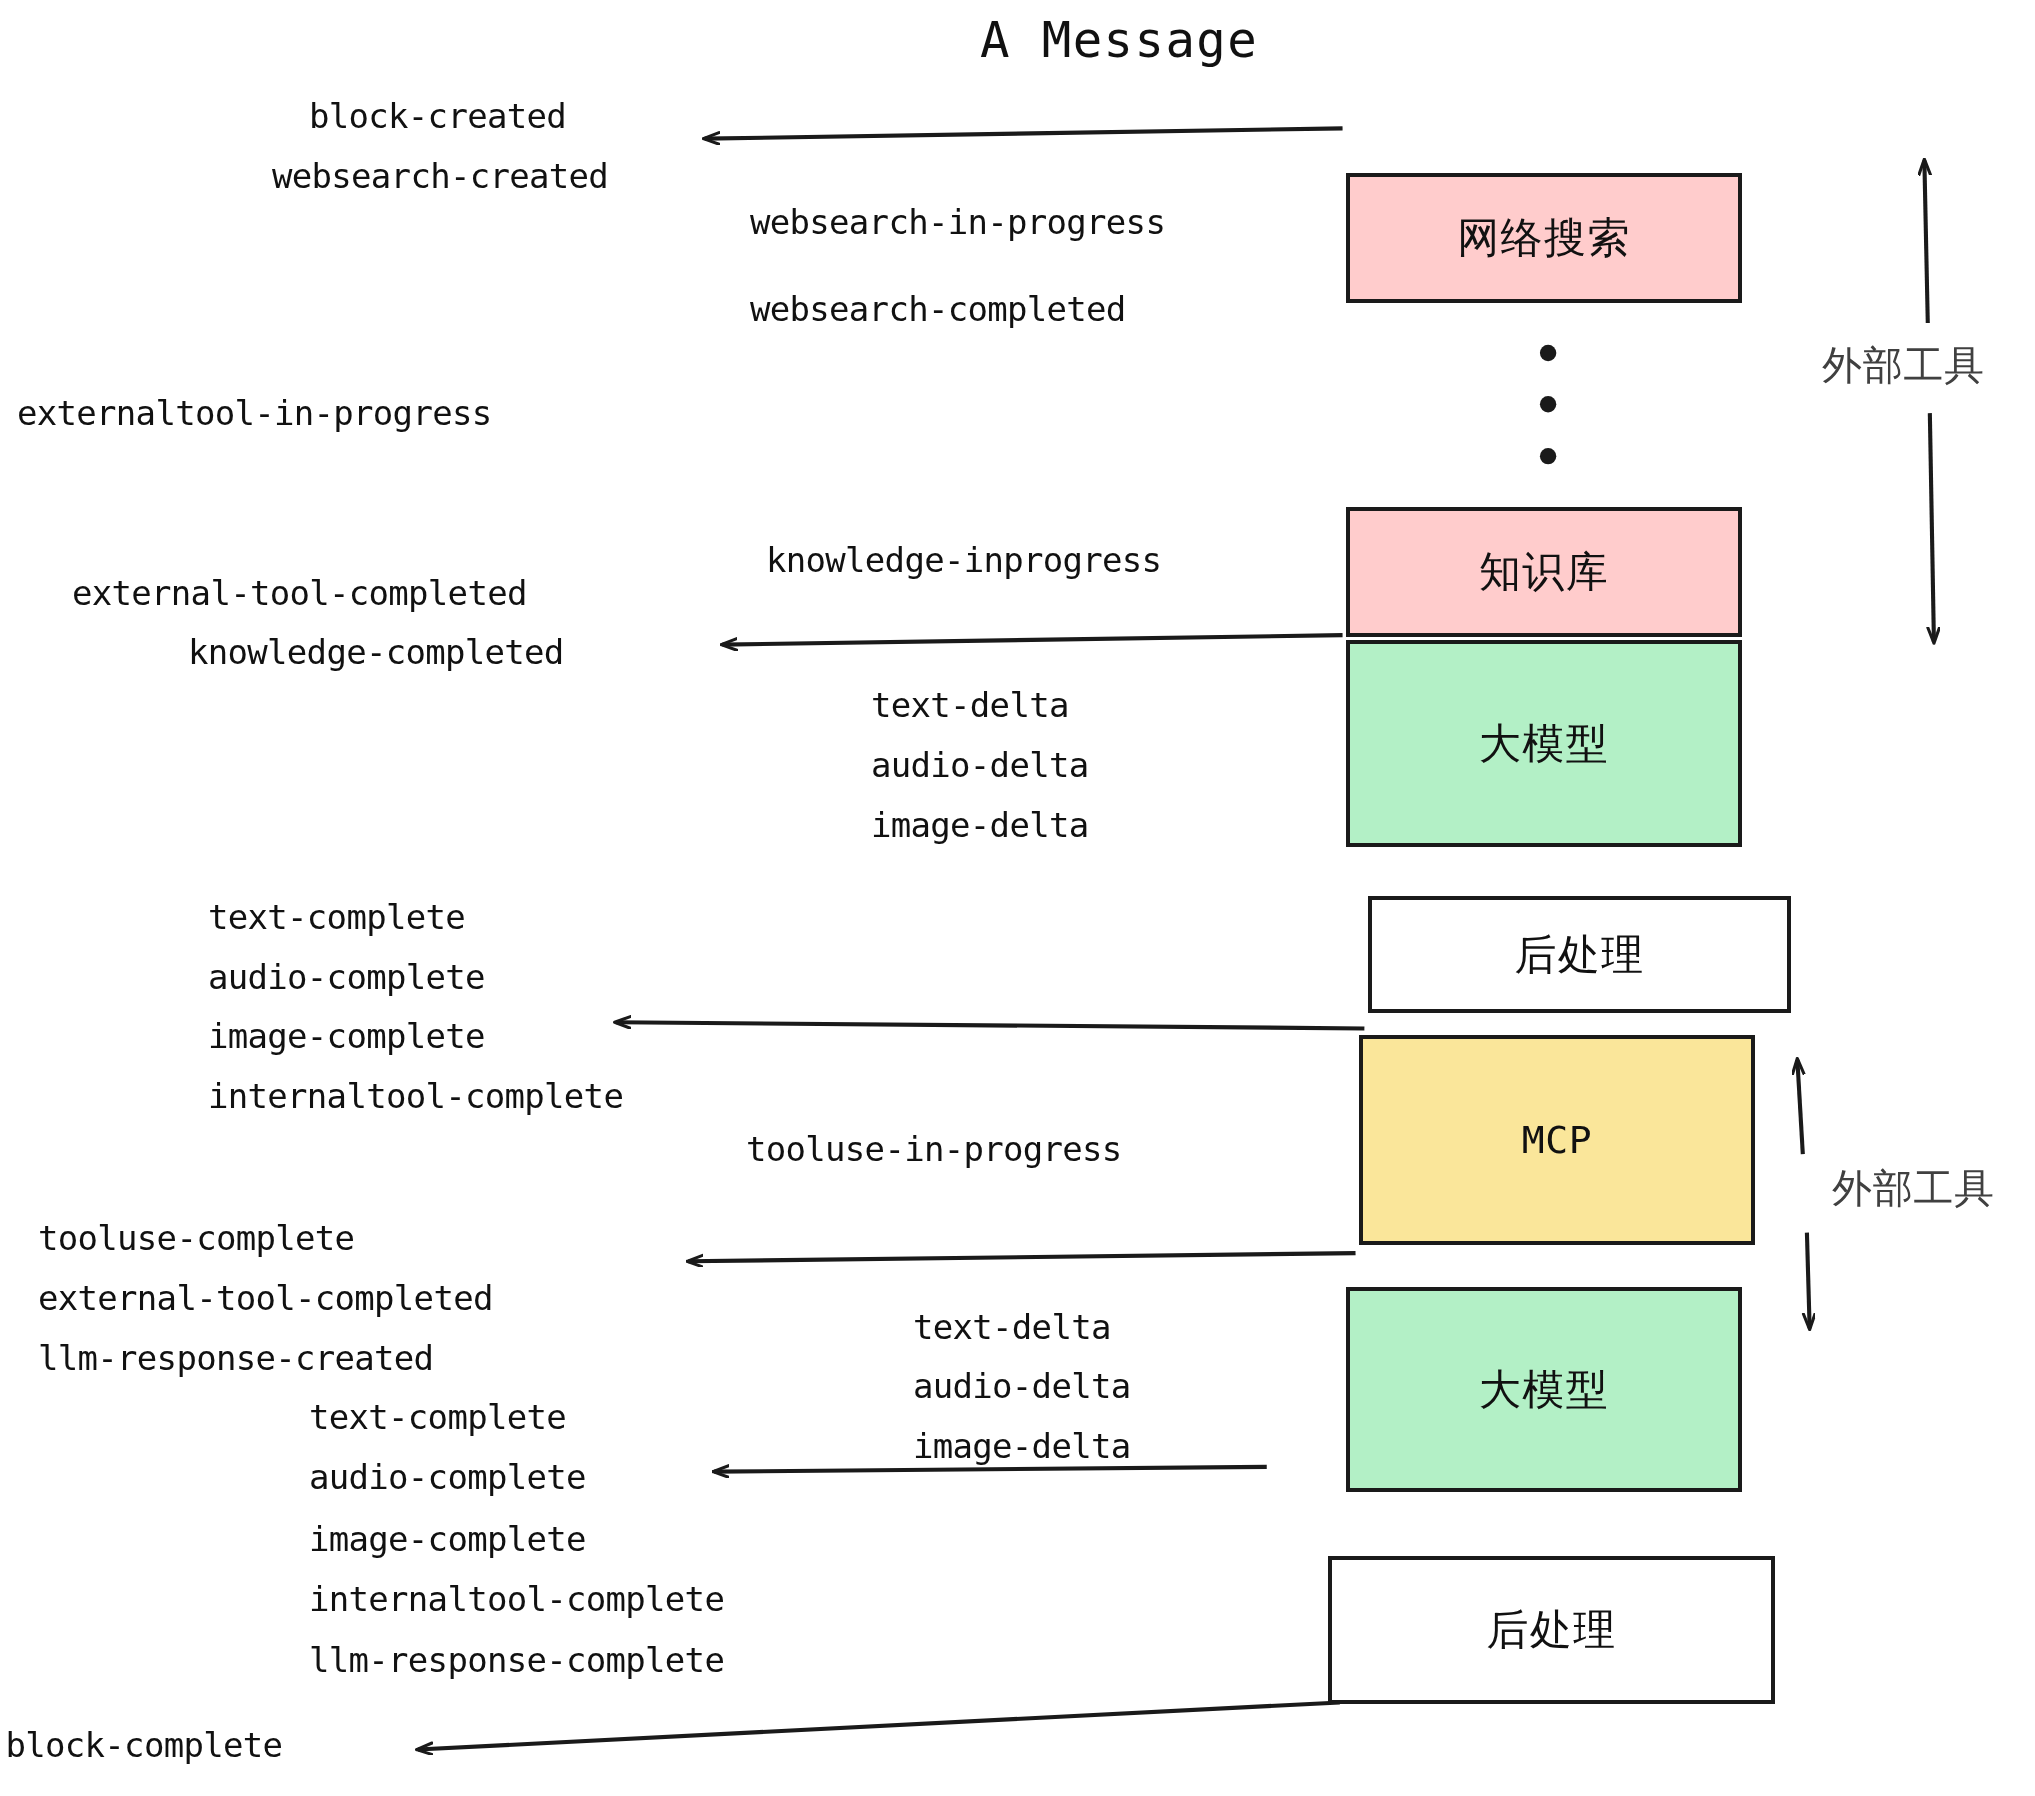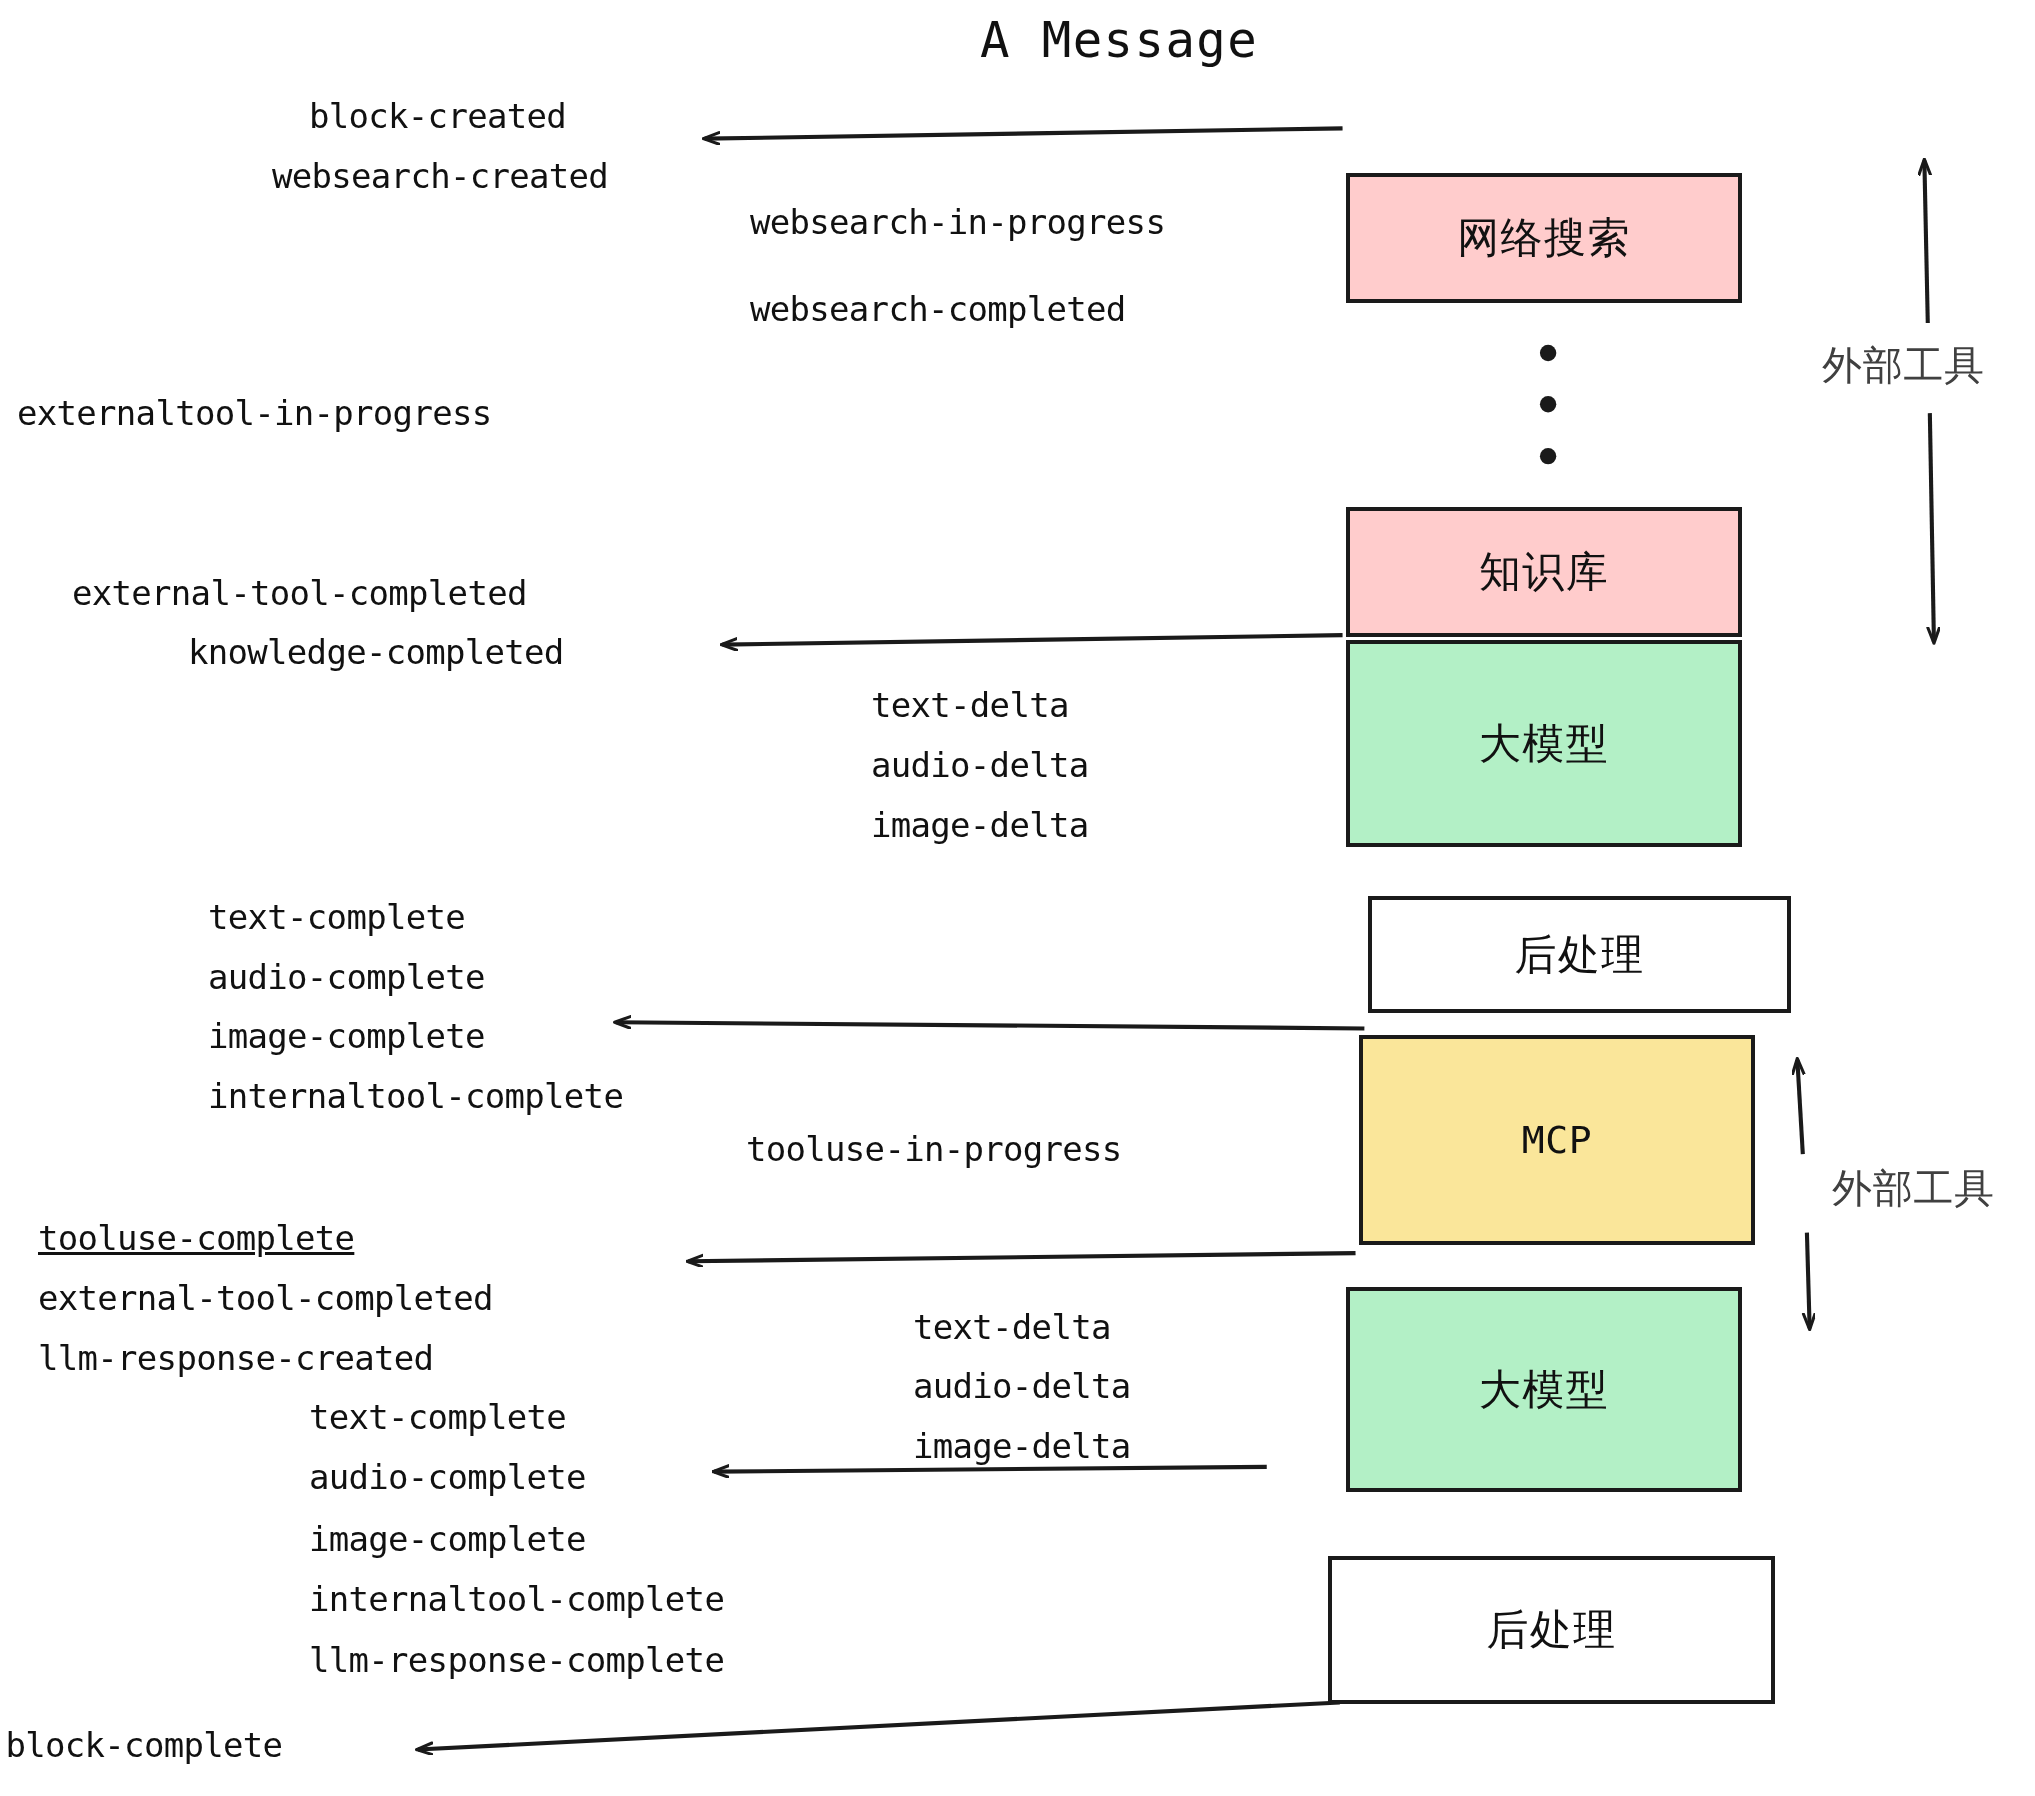--- a/index.html
+++ b/index.html
@@ -95,34 +95,35 @@
 
   <div class="axlabel" style="left:1822px;top:338px;">外部工具</div>
   <div class="axlabel" style="left:1832px;top:1161px;">外部工具</div>
 
   <div class="evt" style="left:309px;top:99px;">block-created</div>
   <div class="evt" style="left:272px;top:159px;">websearch-created</div>
   <div class="evt" style="left:750px;top:205px;">websearch-in-progress</div>
   <div class="evt" style="left:750px;top:292px;">websearch-completed</div>
   <div class="evt" style="left:17px;top:396px;">externaltool-in-progress</div>
 
+  <div class="evt" style="left:766px;top:543px;">knowledge-inprogress</div>
   <div class="evt" style="left:72px;top:576px;">external-tool-completed</div>
   <div class="evt" style="left:188px;top:635px;">knowledge-completed</div>
 
   <div class="evt" style="left:871px;top:688px;">text-delta</div>
   <div class="evt" style="left:871px;top:748px;">audio-delta</div>
   <div class="evt" style="left:871px;top:808px;">image-delta</div>
 
   <div class="evt" style="left:208px;top:900px;">text-complete</div>
   <div class="evt" style="left:208px;top:960px;">audio-complete</div>
   <div class="evt" style="left:208px;top:1019px;">image-complete</div>
   <div class="evt" style="left:208px;top:1079px;">internaltool-complete</div>
   <div class="evt" style="left:746px;top:1132px;">tooluse-in-progress</div>
 
-  <div class="evt" style="left:38px;top:1221px;text-decoration:underline;">tooluse-complete</div>
+  <div class="evt" style="left:38px;top:1221px;">tooluse-complete</div>
   <div class="evt" style="left:38px;top:1281px;">external-tool-completed</div>
   <div class="evt" style="left:38px;top:1341px;">llm-response-created</div>
 
   <div class="evt" style="left:913px;top:1310px;">text-delta</div>
   <div class="evt" style="left:913px;top:1369px;">audio-delta</div>
   <div class="evt" style="left:913px;top:1429px;">image-delta</div>
 
   <div class="evt" style="left:309px;top:1400px;">text-complete</div>
   <div class="evt" style="left:309px;top:1460px;">audio-complete</div>
   <div class="evt" style="left:309px;top:1522px;">image-complete</div>

